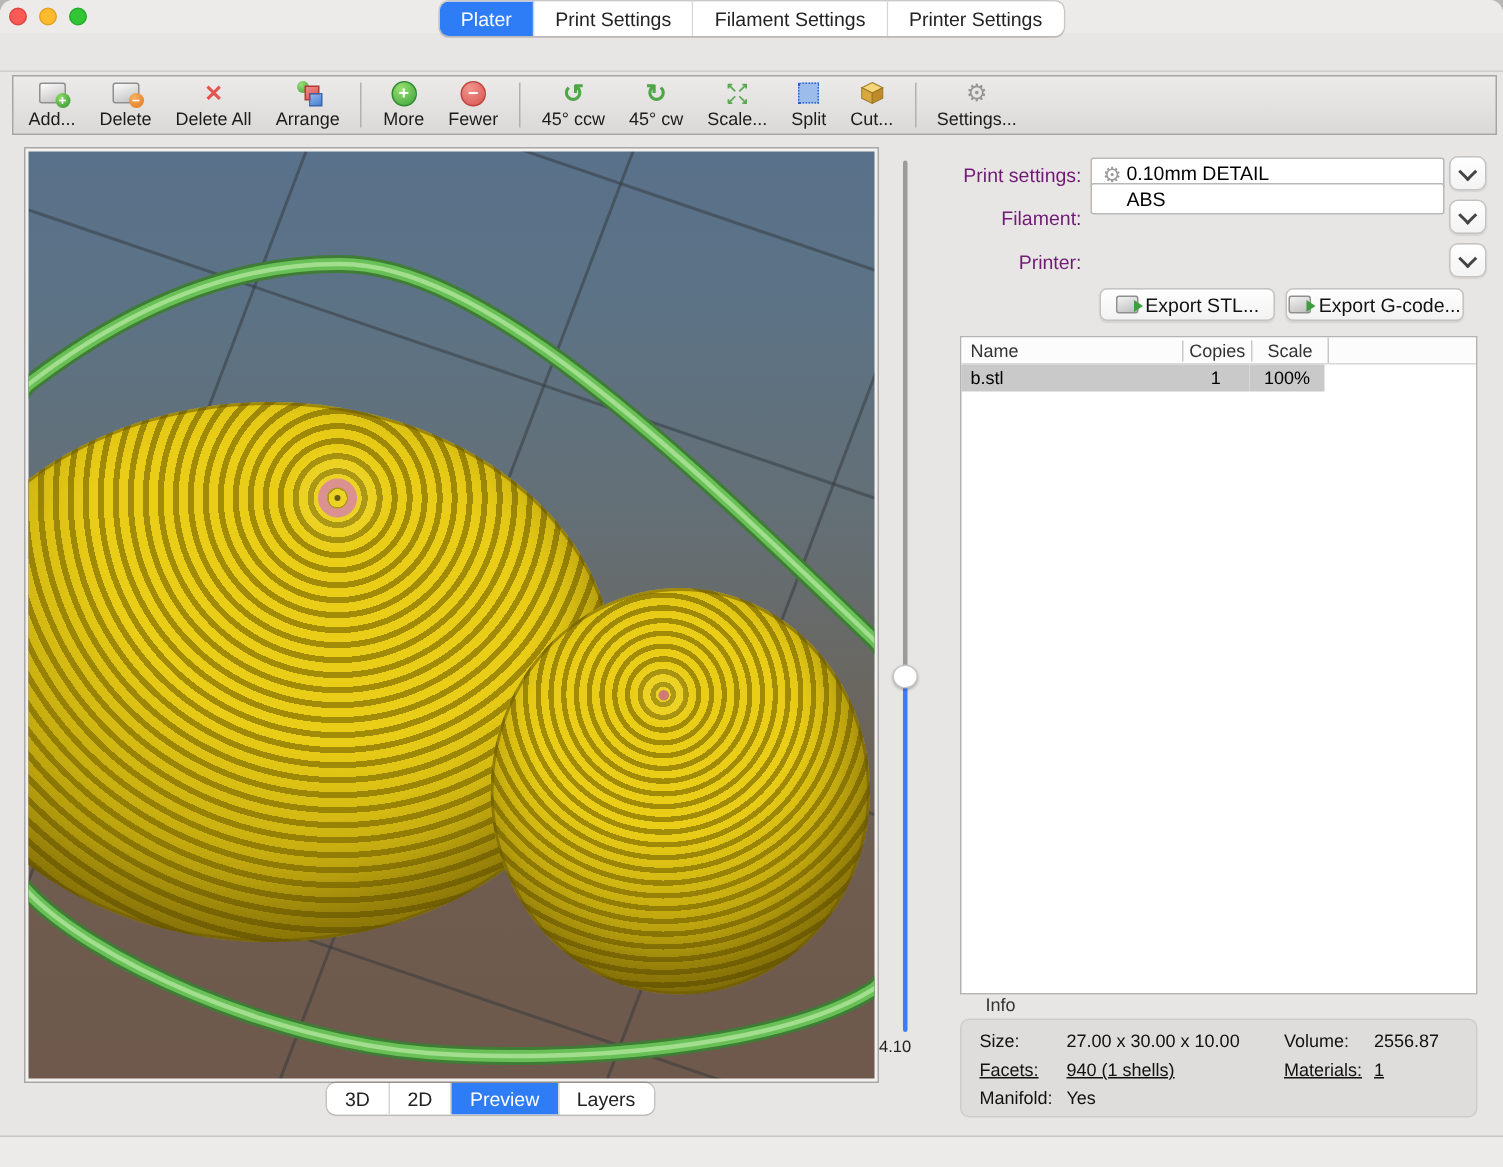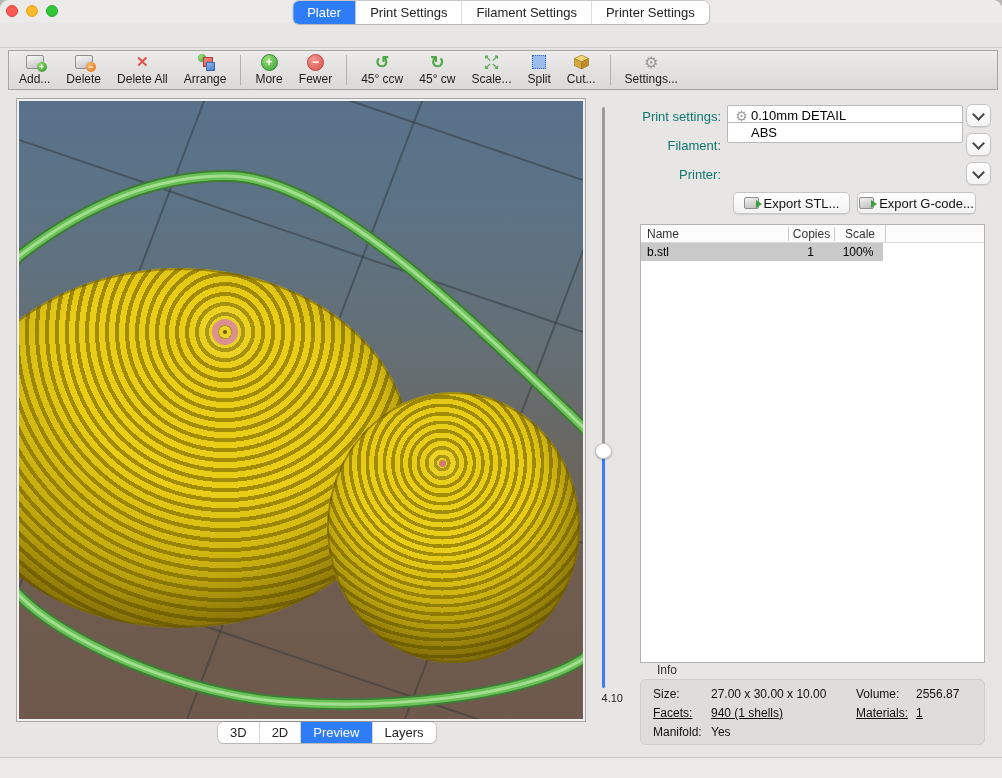--- a/index.html
+++ b/index.html
@@ -70,25 +70,25 @@
   .ring-pink{position:absolute;left:193px;top:218px;width:26px;height:26px;border-radius:50%;border:6px solid #db918f;box-sizing:border-box;}
   .ring-pink::after{content:"";position:absolute;left:5px;top:5px;width:4px;height:4px;border-radius:50%;background:rgba(70,60,12,0.8);}
   .dot-pink{position:absolute;left:420px;top:359px;width:7px;height:7px;border-radius:50%;background:#cf7a72;}
 
   
   .slider-lane{position:absolute;left:586px;top:98px;width:54px;height:624px;}
   .track{position:absolute;left:16px;width:3px;border-radius:2px;}
   .track-gray{top:9px;height:344px;background:#9b9b9b;}
   .track-blue{top:355px;height:235px;background:#3b7df8;}
   .thumb{position:absolute;left:9px;top:345px;width:17px;height:16px;border-radius:50%;background:#ffffff;border:1px solid #c4c4c4;box-shadow:0 1px 2px rgba(0,0,0,0.25);box-sizing:border-box;}
-  .slider-value{position:absolute;left:0px;top:594px;width:37px;text-align:right;font-size:11px;color:#222;}
+  .slider-value{position:absolute;left:0px;top:594px;width:37px;text-align:left;font-size:11px;color:#222;}
 
   
   .right-panel{position:absolute;left:640px;top:98px;width:346px;height:650px;}
-  .srow-label{position:absolute;right:265px;font-size:13px;color:#0f766e;white-space:nowrap;}
+  .srow-label{position:absolute;right:265px;font-size:13px;color:#701a75;white-space:nowrap;}
   .combo{position:absolute;left:87px;width:236px;height:21px;background:#fff;border:1px solid #b9b9b9;border-radius:2px;display:flex;align-items:center;box-sizing:border-box;padding-left:4px;}
   .combo .c-ico{width:19px;display:flex;justify-content:center;}
   .combo .c-text{font-size:13px;color:#000;white-space:nowrap;}
   .combo-gear::before{content:"\2699";font-size:14px;color:#9a9a9a;}
   .i-printer{width:14px;height:10px;background:linear-gradient(#dcdcdc,#b5b5b5);border:1px solid #8a8a8a;border-radius:2px;position:relative;}
   .i-printer::before{content:"";position:absolute;left:3px;top:-3px;width:7px;height:4px;background:#f4f4f4;border:1px solid #9a9a9a;}
   .drop-btn{position:absolute;left:326px;width:25px;height:23px;background:linear-gradient(#ffffff,#f3f3f3);border:1px solid #c4c4c4;border-radius:6px;box-sizing:border-box;display:flex;align-items:center;justify-content:center;box-shadow:0 1px 1px rgba(0,0,0,0.08);}
   .chev{width:7px;height:7px;border-left:2px solid #444;border-bottom:2px solid #444;transform:rotate(-45deg);margin-top:-3px;}
   .exp-btn{position:absolute;top:94px;height:22px;background:linear-gradient(#ffffff,#f2f2f2);border:1px solid #c4c4c4;border-radius:5px;box-sizing:border-box;display:flex;align-items:center;justify-content:center;gap:5px;font-size:13px;color:#111;box-shadow:0 1px 1px rgba(0,0,0,0.08);}
   .exp-stl{left:93px;width:117px;}

